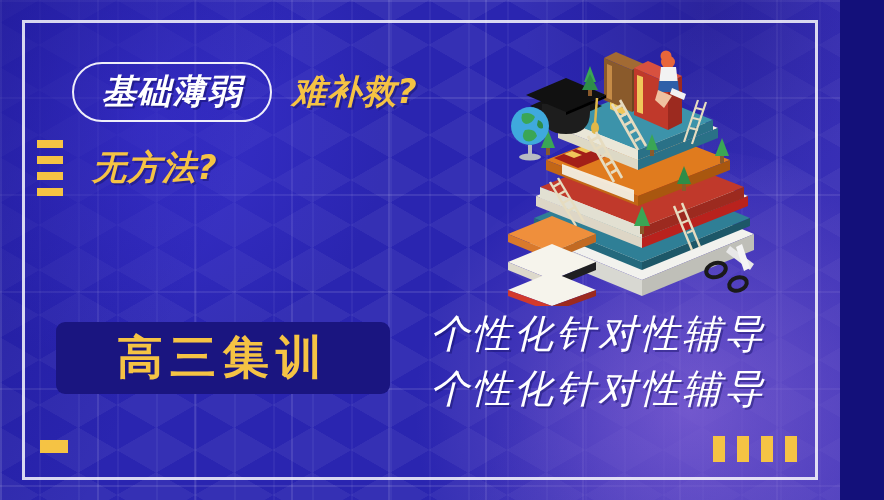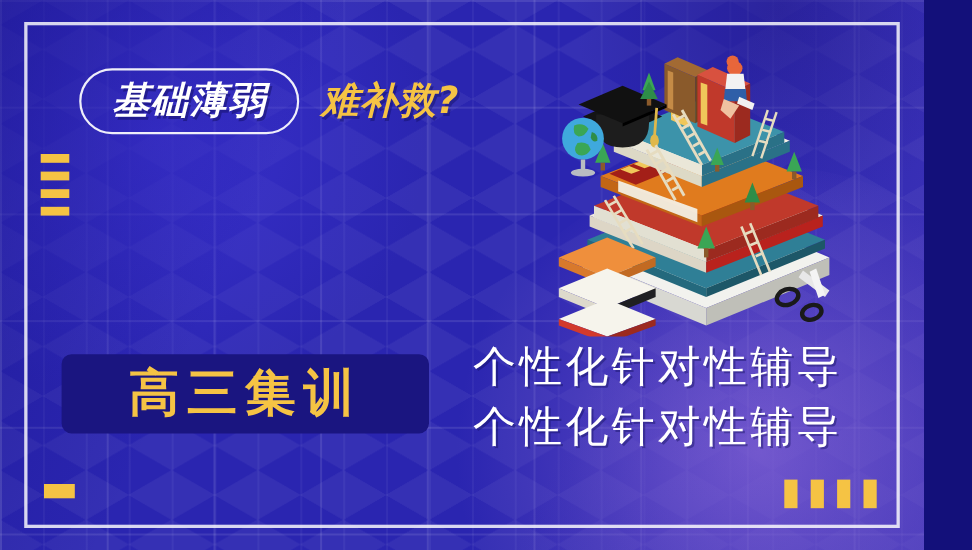--- a/index.html
+++ b/index.html
@@ -80,21 +80,21 @@
     display:flex;align-items:center;justify-content:center;
   }
   .title-box span{
     font-size:46px;font-weight:bold;color:#f5c344;letter-spacing:7px;
     font-family:"DejaVu Sans","Liberation Sans",sans-serif;
   }
 
   
   .tagline{position:absolute;left:430px;top:306px;width:400px;}
   .tagline div{
-    font-size:39px;color:#ffffff;letter-spacing:3px;line-height:1.42;
+    font-size:39px;font-style:italic;color:#ffffff;letter-spacing:3px;line-height:1.42;
     text-shadow:2px 2px 0 rgba(16,12,90,.40);white-space:nowrap;
     font-family:"DejaVu Sans","Liberation Sans",sans-serif;
   }
 
   
   .illus{position:absolute;left:492px;top:38px;width:300px;height:268px;}
   .illus svg{display:block;width:100%;height:100%;}
 </style>
 </head>
 <body>
@@ -128,20 +128,21 @@
   </div>
 
   <div class="rows">
     <div class="row">
       <div class="pill">
         <span>基础薄弱</span>
       </div>
       <div class="q">难补救?</div>
     </div>
     <div class="row">
+      <div class="q">无方法?</div>
     </div>
   </div>
 
   <div class="title-box">
     <span>高三集训</span>
   </div>
 
   <div class="tagline">
     <div>个性化针对性辅导</div>
     <div>个性化针对性辅导</div>

